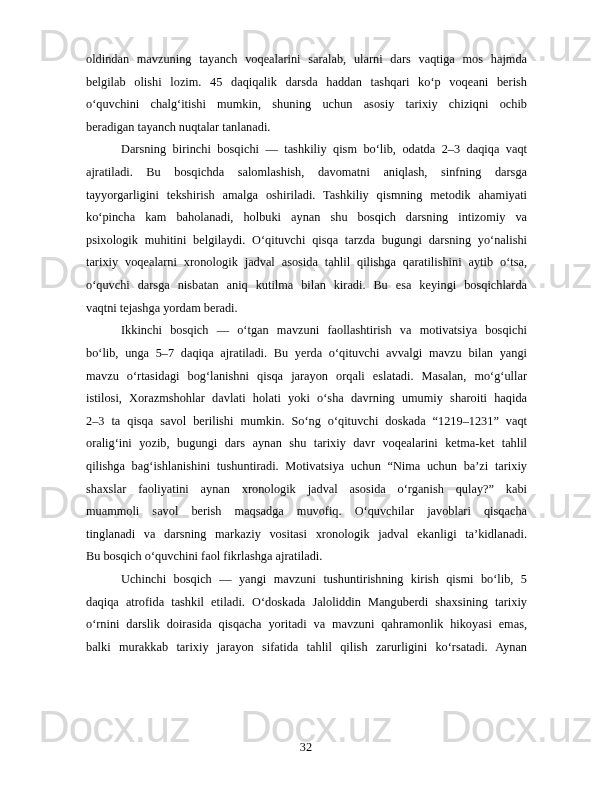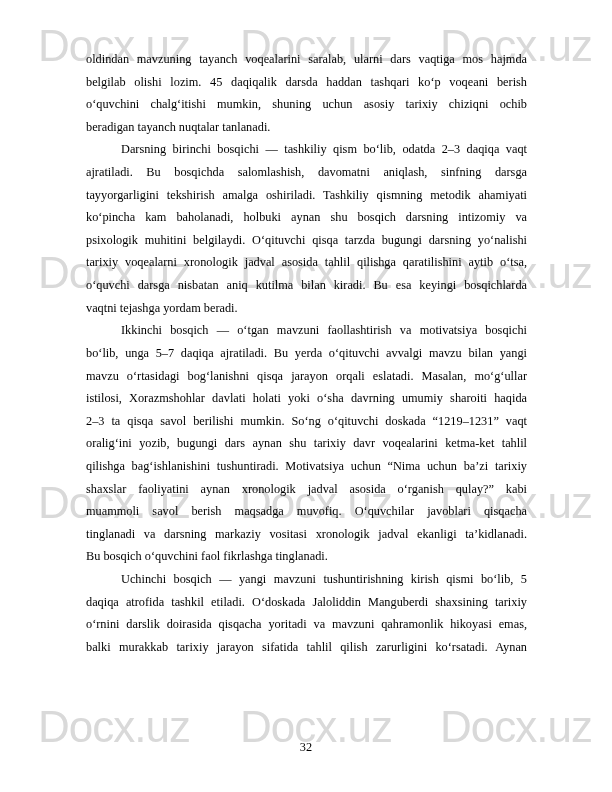--- a/index.html
+++ b/index.html
@@ -120,21 +120,21 @@
     <span class="line indent">Ikkinchi bosqich — o‘tgan mavzuni faollashtirish va motivatsiya bosqichi</span>
     <span class="line">bo‘lib, unga 5–7 daqiqa ajratiladi. Bu yerda o‘qituvchi avvalgi mavzu bilan yangi</span>
     <span class="line">mavzu o‘rtasidagi bog‘lanishni qisqa jarayon orqali eslatadi. Masalan, mo‘g‘ullar</span>
     <span class="line">istilosi, Xorazmshohlar davlati holati yoki o‘sha davrning umumiy sharoiti haqida</span>
     <span class="line">2–3 ta qisqa savol berilishi mumkin. So‘ng o‘qituvchi doskada “1219–1231” vaqt</span>
     <span class="line">oralig‘ini yozib, bugungi dars aynan shu tarixiy davr voqealarini ketma-ket tahlil</span>
     <span class="line">qilishga bag‘ishlanishini tushuntiradi. Motivatsiya uchun “Nima uchun ba’zi tarixiy</span>
     <span class="line">shaxslar faoliyatini aynan xronologik jadval asosida o‘rganish qulay?” kabi</span>
     <span class="line">muammoli savol berish maqsadga muvofiq. O‘quvchilar javoblari qisqacha</span>
     <span class="line">tinglanadi va darsning markaziy vositasi xronologik jadval ekanligi ta’kidlanadi.</span>
-    <span class="line last">Bu bosqich o‘quvchini faol fikrlashga tinglanadi.</span>
+    <span class="line last">Bu bosqich o‘quvchini faol fikrlashga ajratiladi.</span>
   </div>
 
   <div>
     <span class="line indent">Uchinchi bosqich — yangi mavzuni tushuntirishning kirish qismi bo‘lib, 5</span>
     <span class="line">daqiqa atrofida tashkil etiladi. O‘doskada Jaloliddin Manguberdi shaxsining tarixiy</span>
     <span class="line">o‘rnini darslik doirasida qisqacha yoritadi va mavzuni qahramonlik hikoyasi emas,</span>
     <span class="line">balki murakkab tarixiy jarayon sifatida tahlil qilish zarurligini ko‘rsatadi. Aynan</span>
   </div>
 </div>
 

